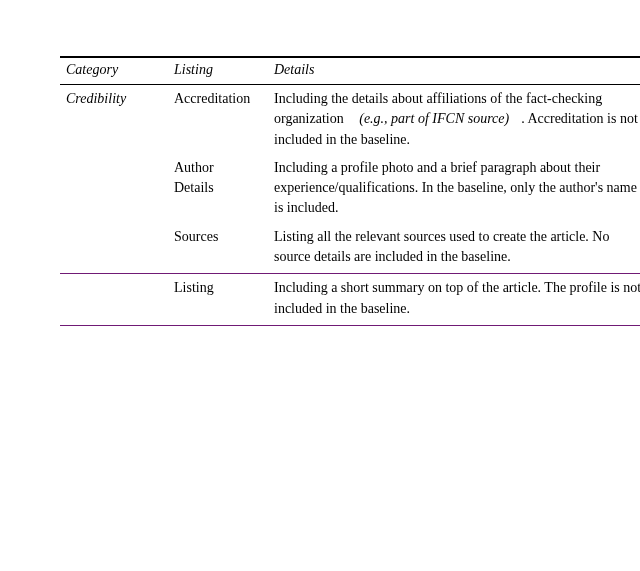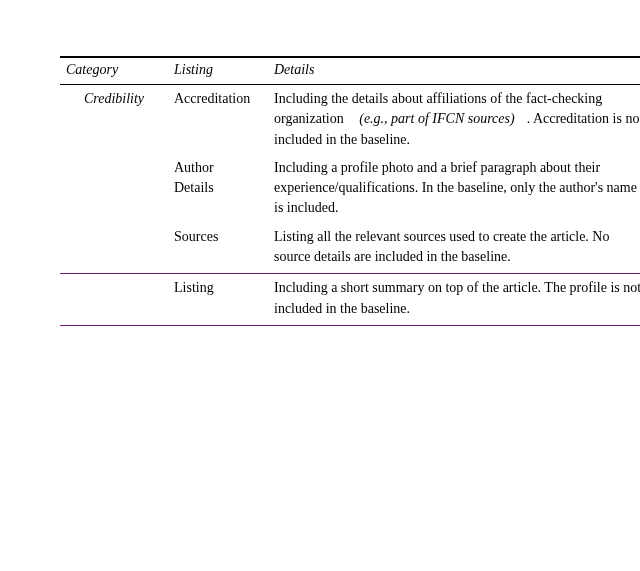--- a/index.html
+++ b/index.html
@@ -51,21 +51,20 @@
     .bottom-border {
       border-bottom: 1px solid #701a75;
     }
 
     .bottom-border td {
       padding-bottom: 6px;
     }
 
     .cat-cell {
       font-style: italic;
-      text-align: center;
     }
 
     .feat-cell {
       
     }
   </style>
 </head>
 <body>
 
 <table>
@@ -78,21 +77,21 @@
     <tr>
       <th>Category</th>
       <th>Listing</th>
       <th>Details</th>
     </tr>
   </thead>
   <tbody id="table-body">
   <tr>
         <td class="cat-cell">Credibility</td>
         <td class="feat-cell">Accreditation</td>
-        <td>Including the details about affiliations of the fact-checking organization <em>(e.g., part of IFCN sources)</em>. Accreditation is not included in the baseline.</td>
+        <td>Including the details about affiliations of the fact-checking organization <em>(e.g., part of IFCN source)</em>. Accreditation is not included in the baseline.</td>
       </tr>
       <tr>
         <td class="cat-cell"></td>
         <td class="feat-cell">Author<br>Details</td>
         <td>Including a profile photo and a brief paragraph about their experience/qualifications. In the baseline, only the author's name is included.</td>
       </tr>
       <tr class="bottom-border">
         <td class="cat-cell"></td>
         <td class="feat-cell">Sources</td>
         <td>Listing all the relevant sources used to create the article. No source details are included in the baseline.</td>

